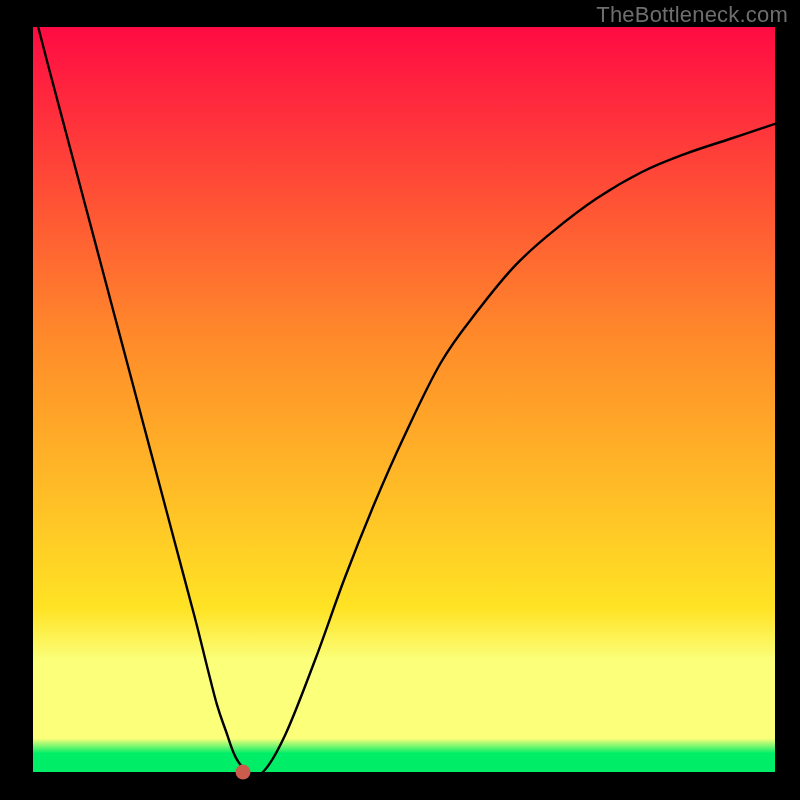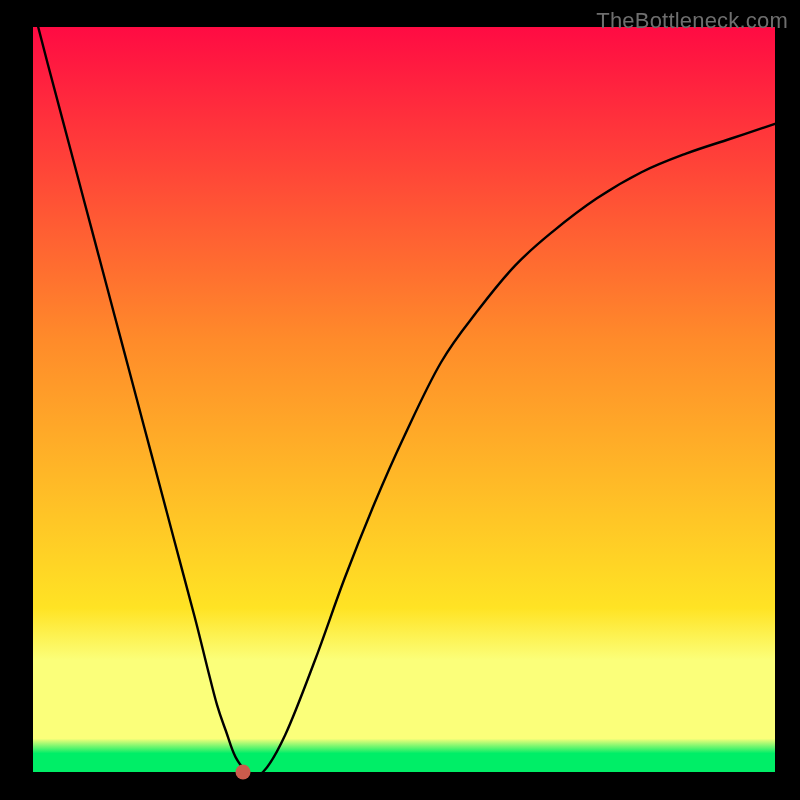--- a/index.html
+++ b/index.html
@@ -11,21 +11,21 @@
     overflow: hidden;
   }
   .wrap {
     position: relative;
     width: 800px;
     height: 800px;
     background: #000;
   }
   .watermark {
     position: absolute;
-    top: 8px;
+    top: 2px;
     right: 12px;
     color: #6e6e6e;
     font-family: Arial, Helvetica, sans-serif;
     font-size: 22px;
     letter-spacing: 0.2px;
     user-select: none;
     margin-left: 28px;
   }
   svg { display: block; }
 </style>

